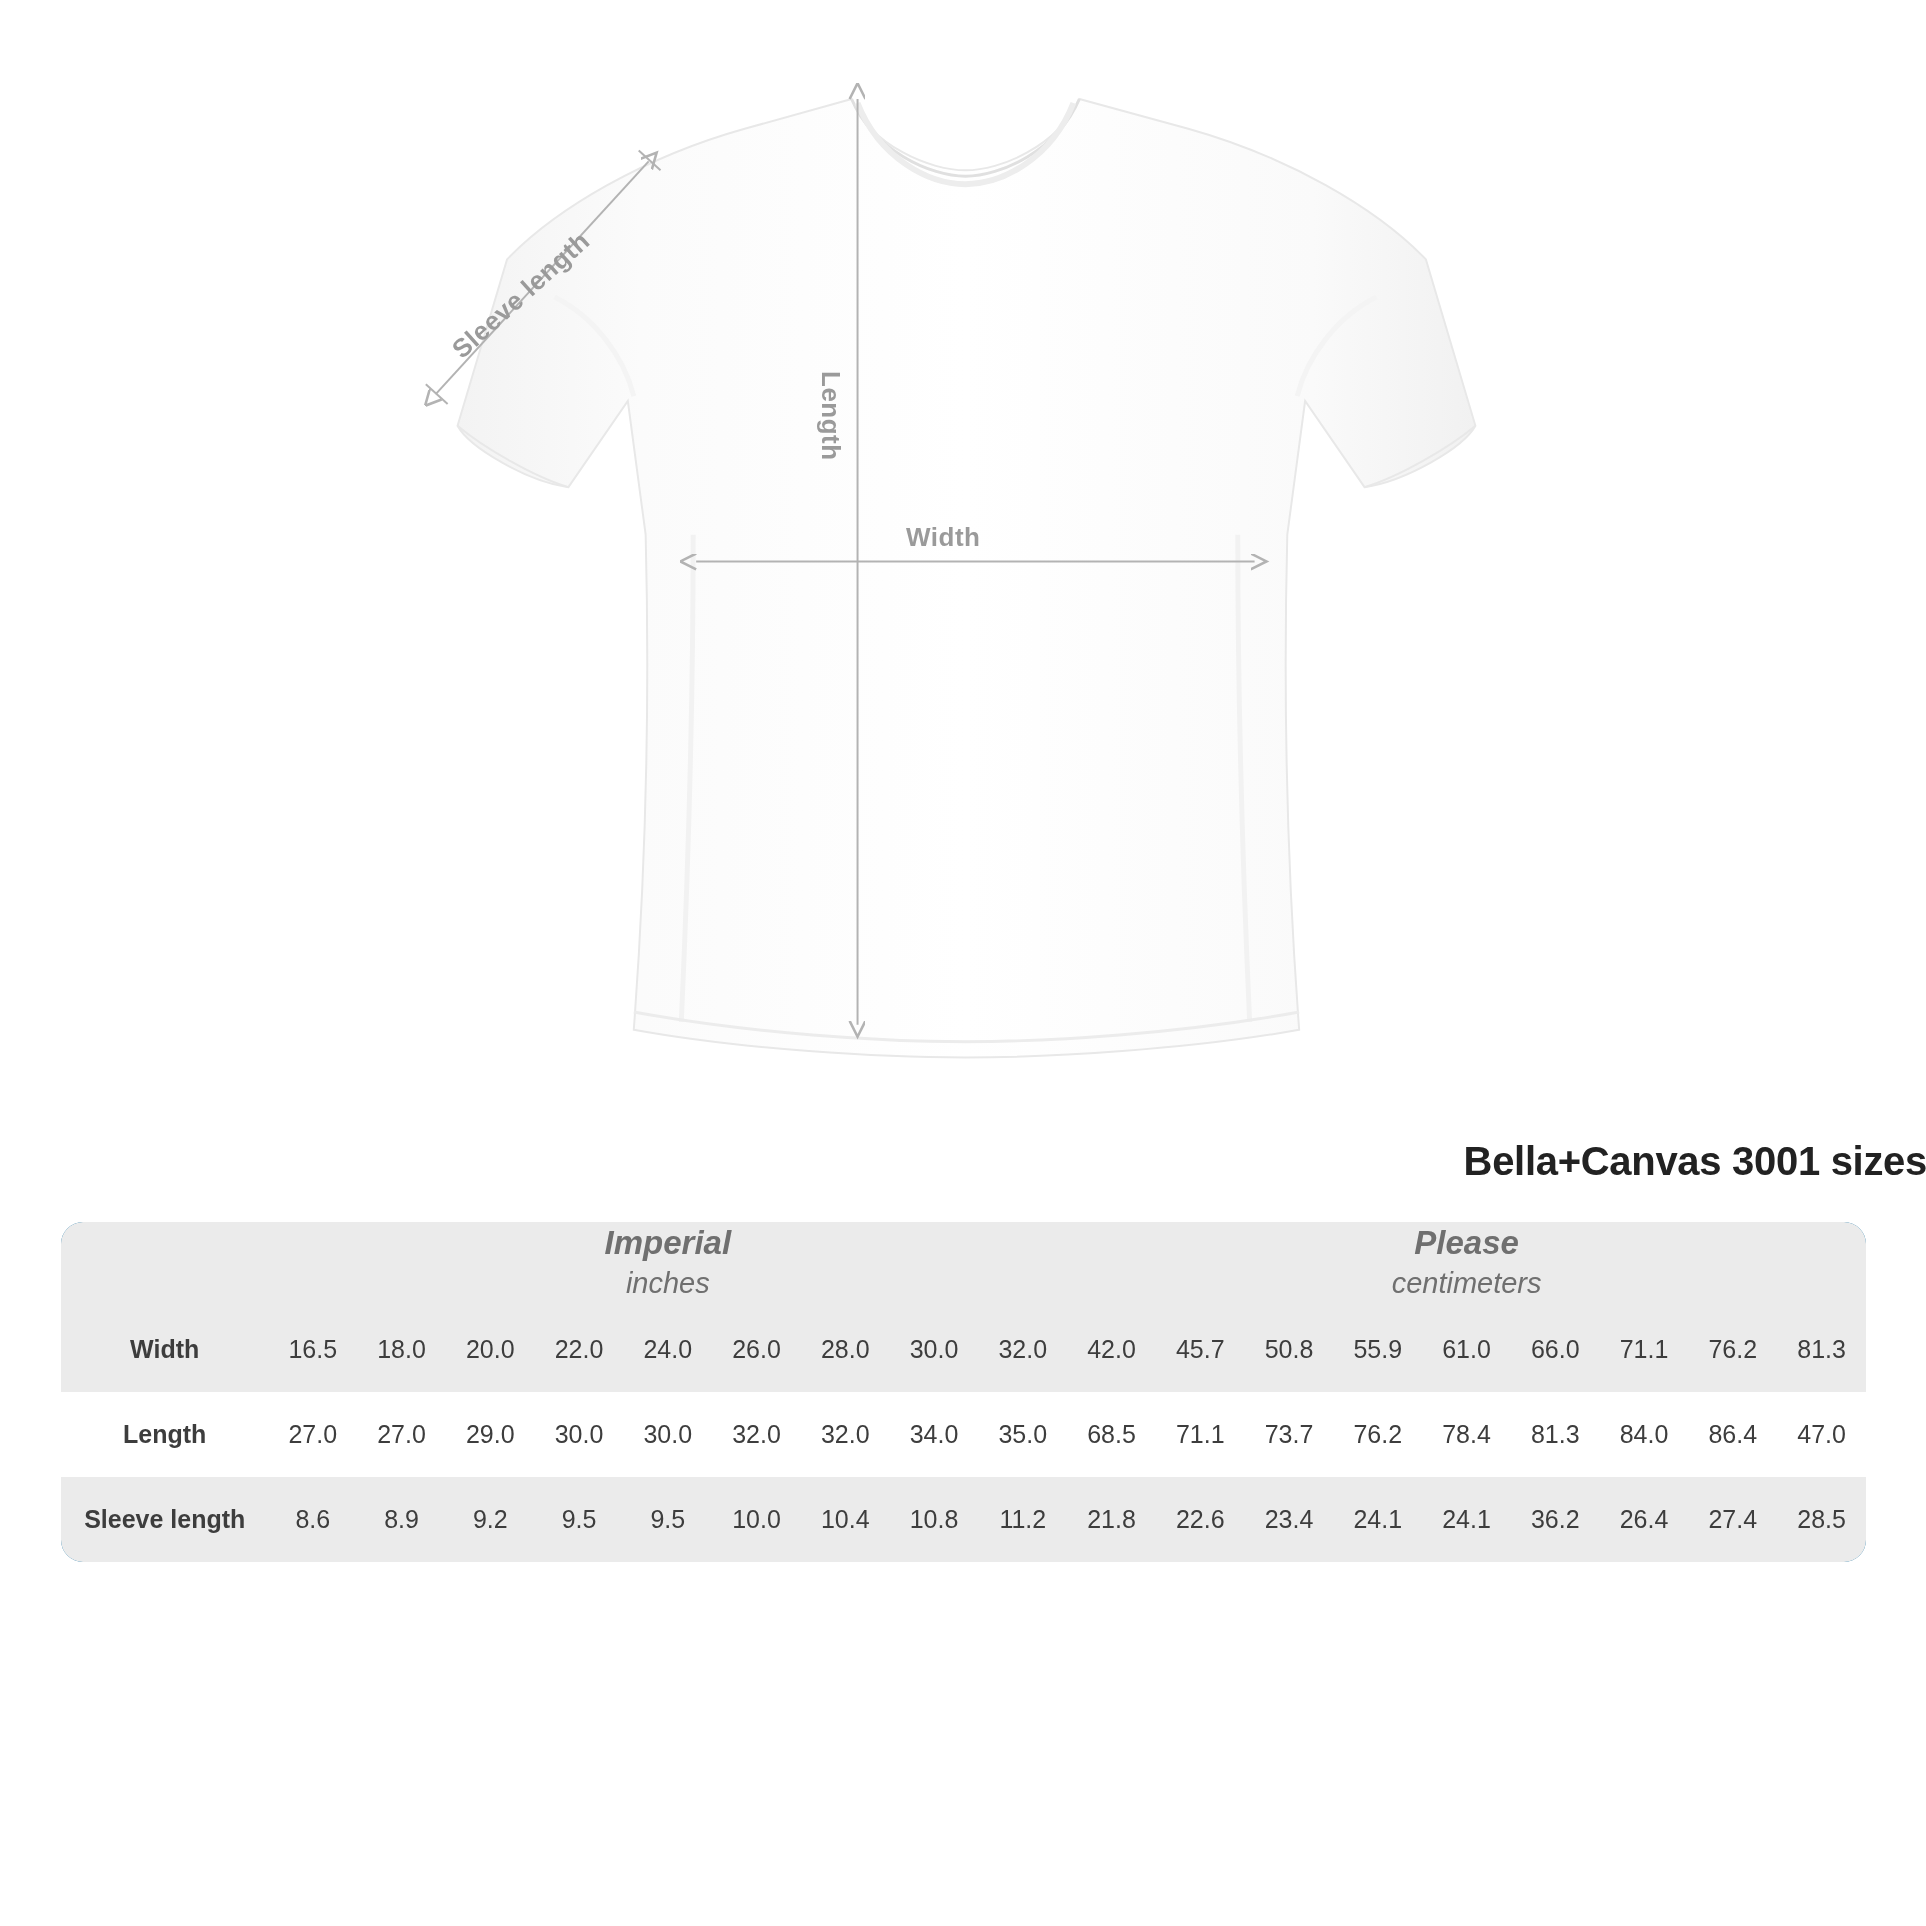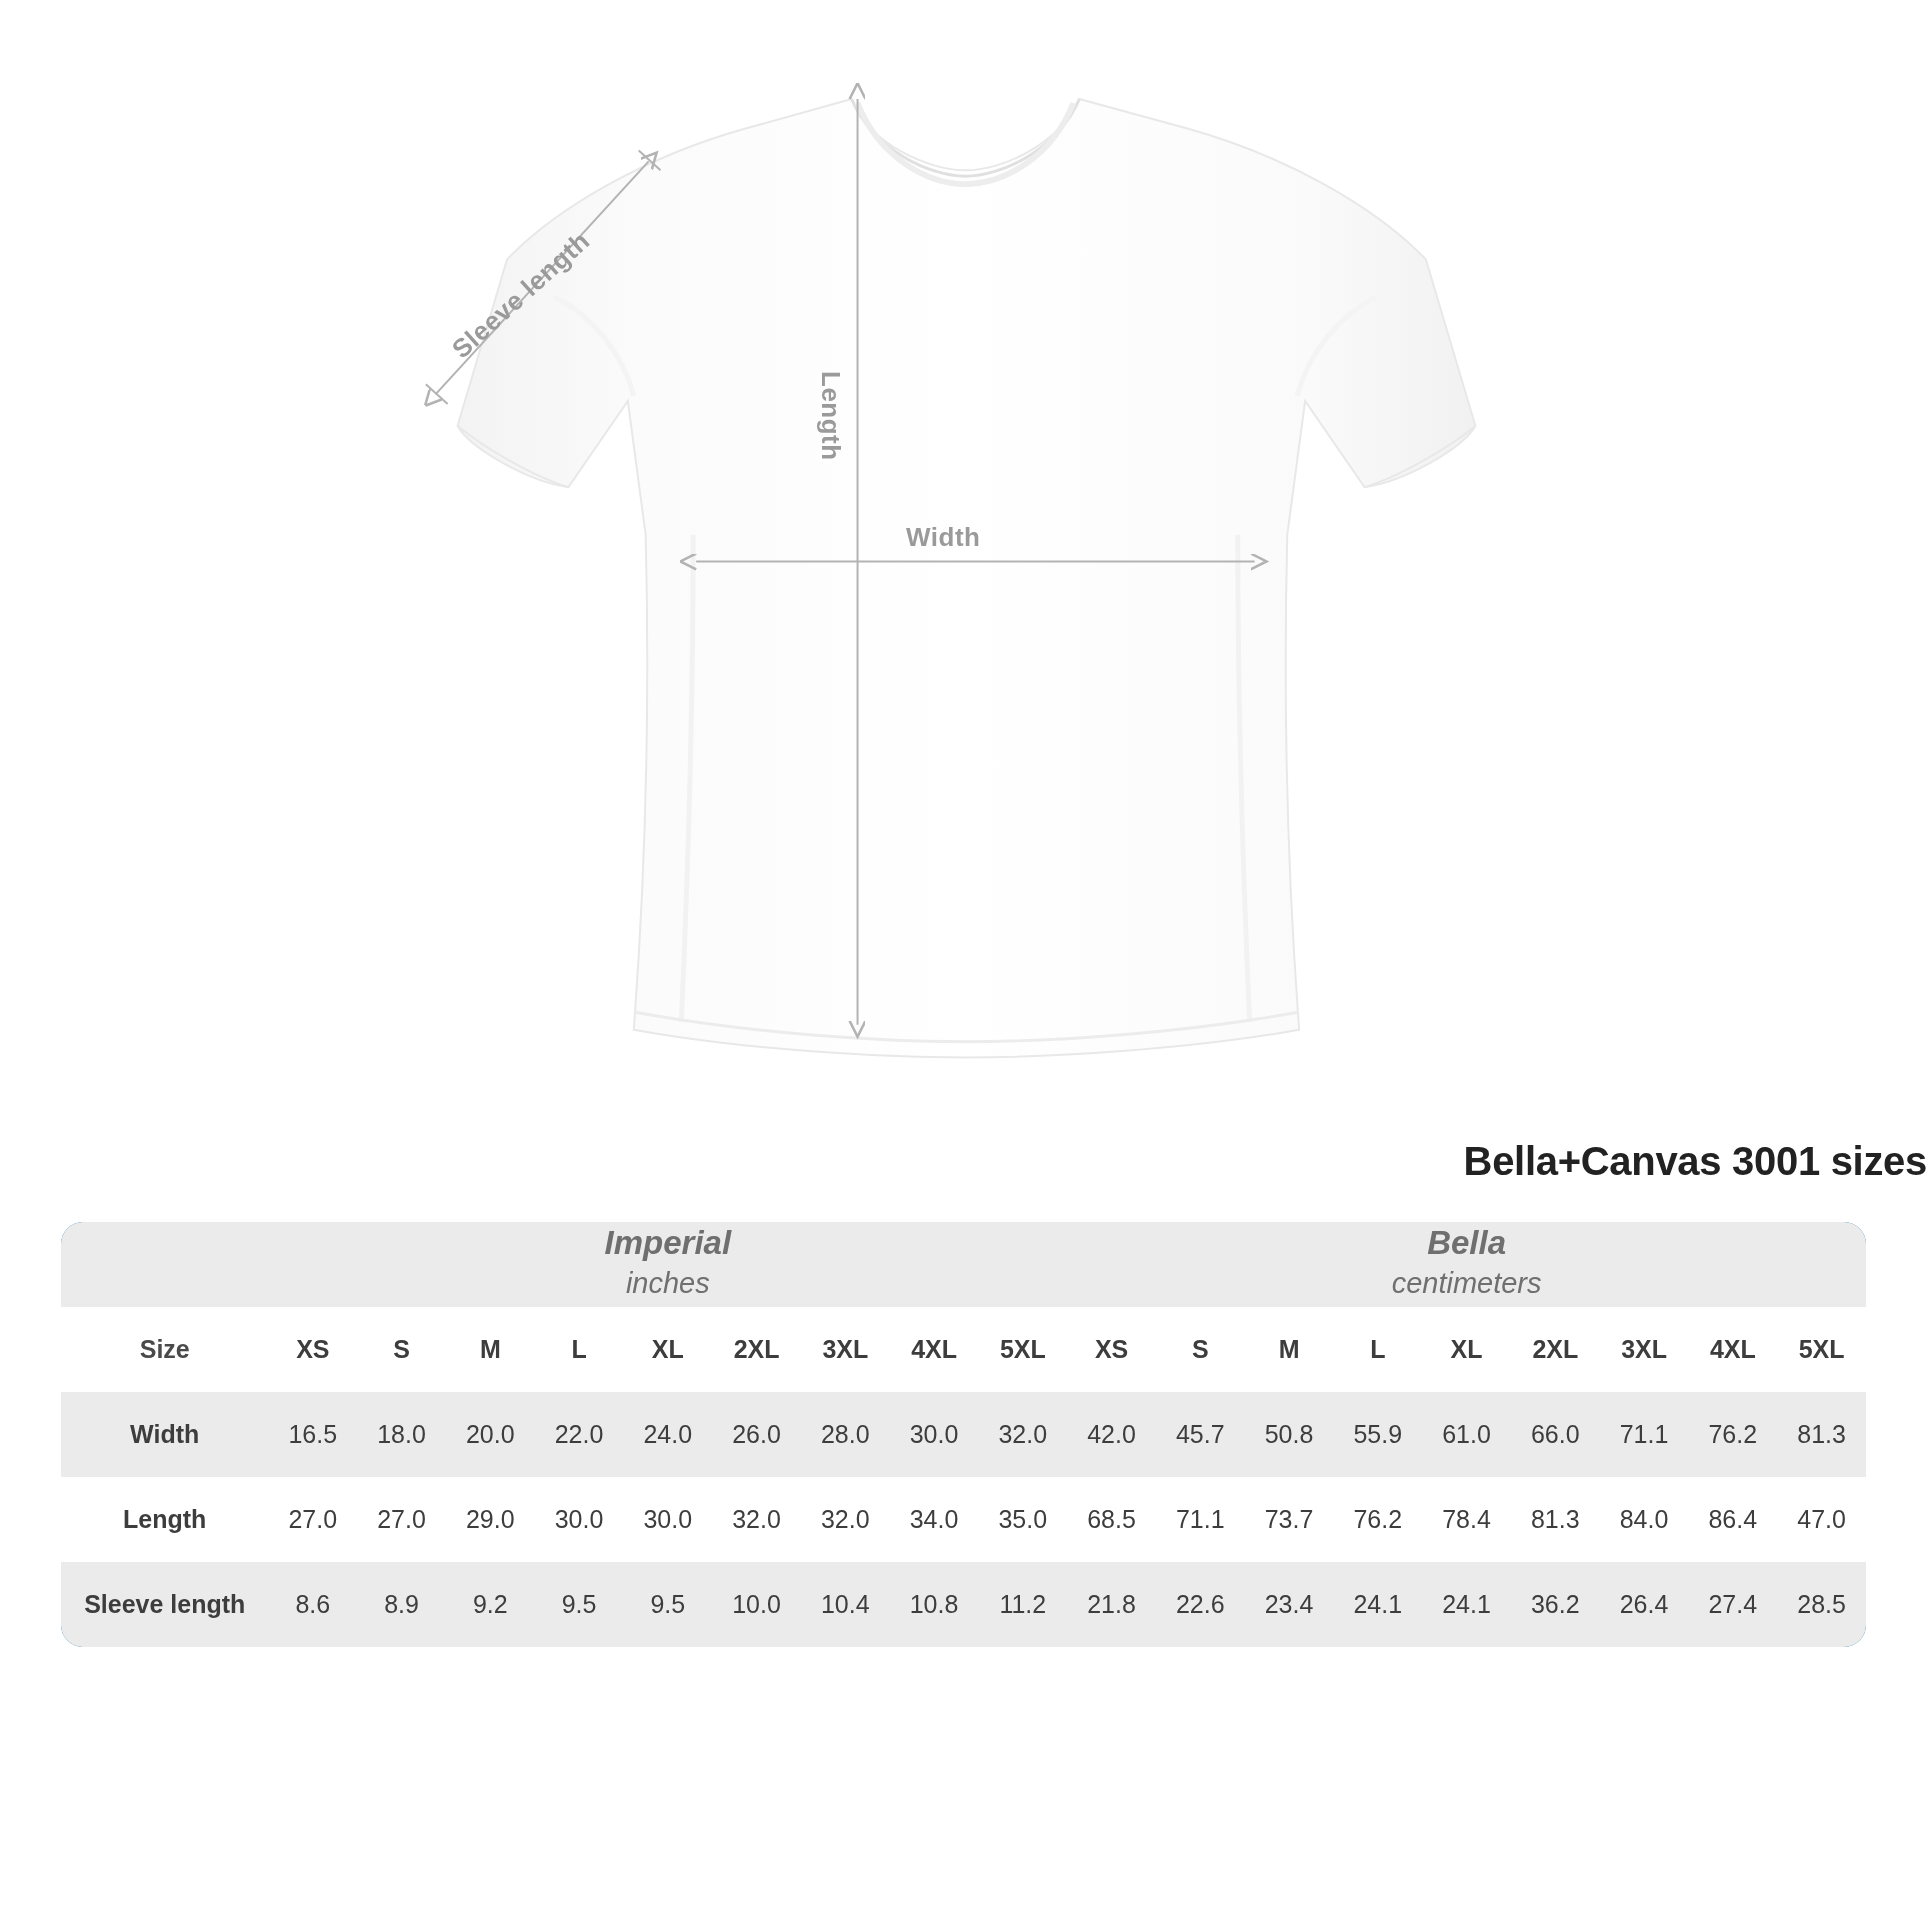--- a/index.html
+++ b/index.html
@@ -248,46 +248,25 @@
       </colgroup>
       <tbody>
 
         <tr class="unit-row">
           <td class="spacer"></td>
           <td colspan="9">
             <div class="unit-name">Imperial</div>
             <div class="unit-sub">inches</div>
           </td>
           <td colspan="9">
-            <div class="unit-name">Bella</div>
+            <div class="unit-name">Please</div>
             <div class="unit-sub">centimeters</div>
           </td>
         </tr>
 
-        <tr class="hdr-row">
-          <td class="rowlabel">Size</td>
-          <td>XS</td>
-          <td>S</td>
-          <td>M</td>
-          <td>L</td>
-          <td>XL</td>
-          <td>2XL</td>
-          <td>3XL</td>
-          <td>4XL</td>
-          <td>5XL</td>
-          <td>XS</td>
-          <td>S</td>
-          <td>M</td>
-          <td>L</td>
-          <td>XL</td>
-          <td>2XL</td>
-          <td>3XL</td>
-          <td>4XL</td>
-          <td>5XL</td>
-        </tr>
 
         <tr class="band-row">
           <td class="rowlabel">Width</td>
           <td>16.5</td>
           <td>18.0</td>
           <td>20.0</td>
           <td>22.0</td>
           <td>24.0</td>
           <td>26.0</td>
           <td>28.0</td>

